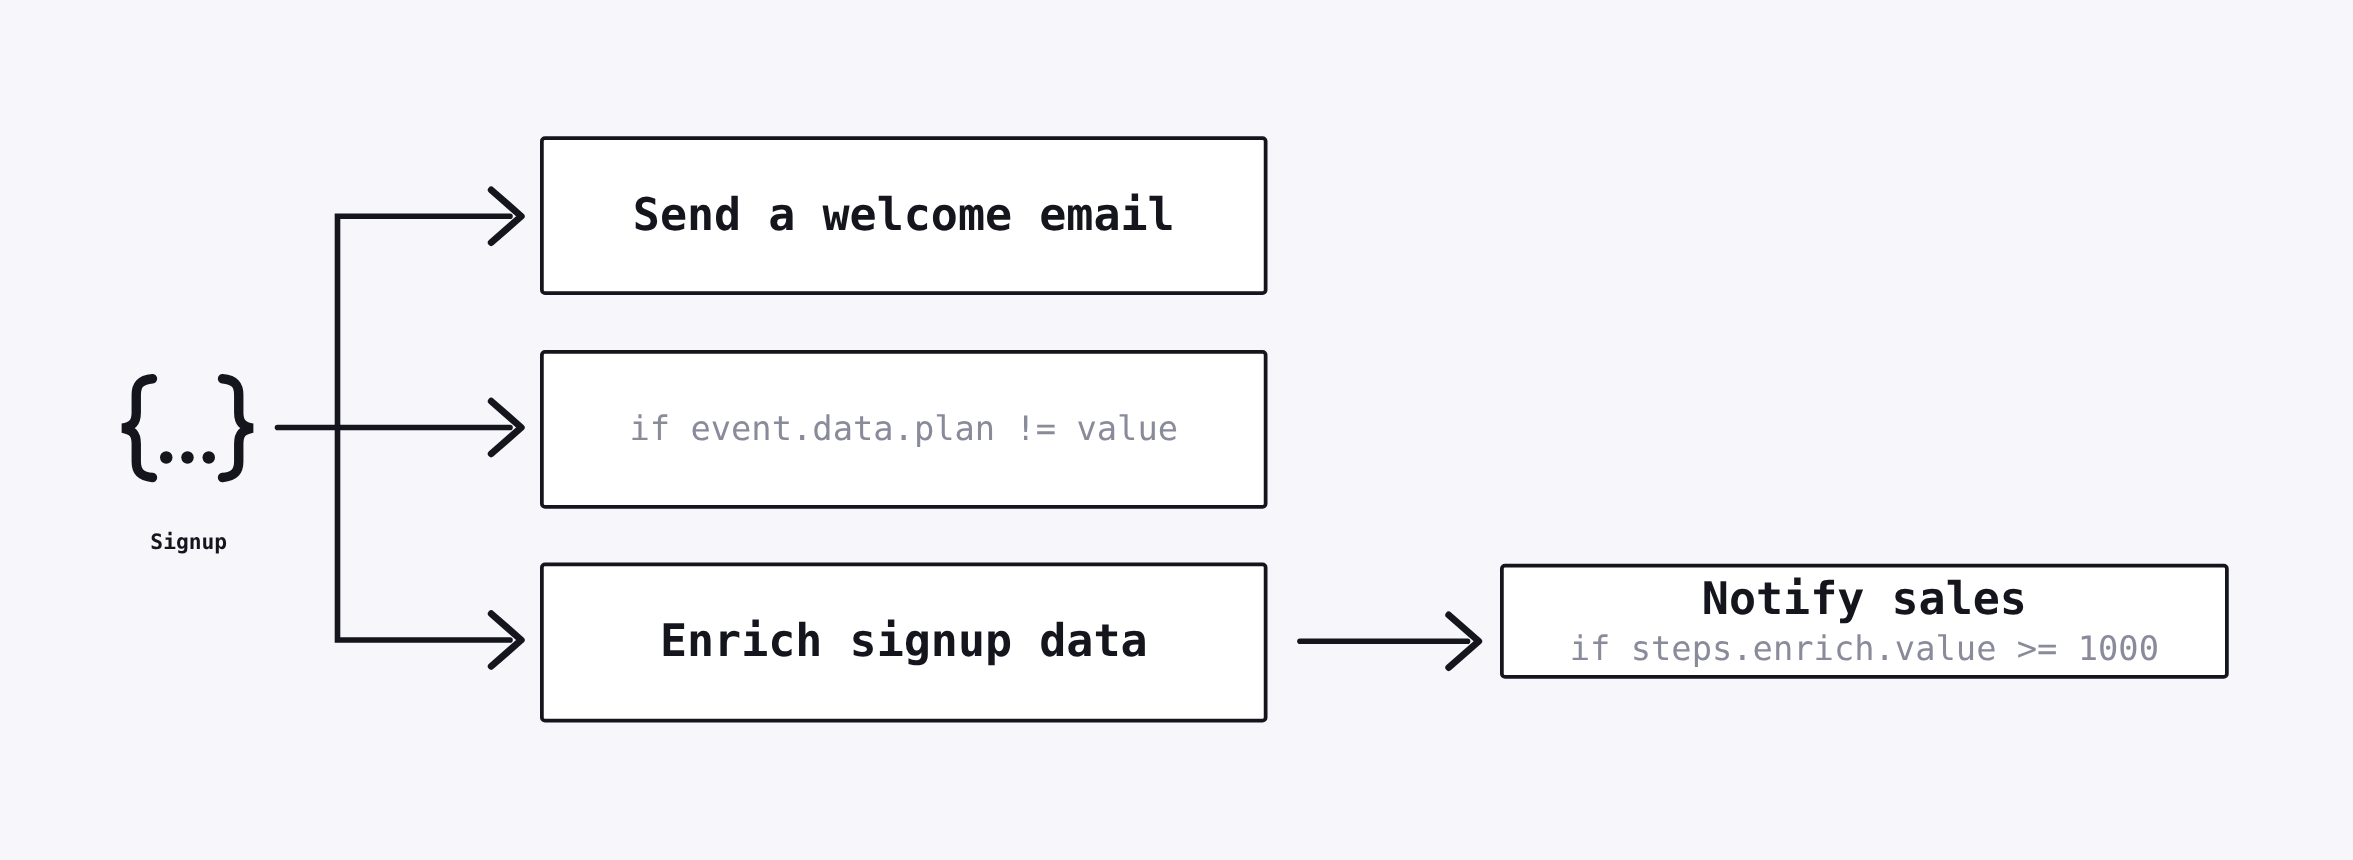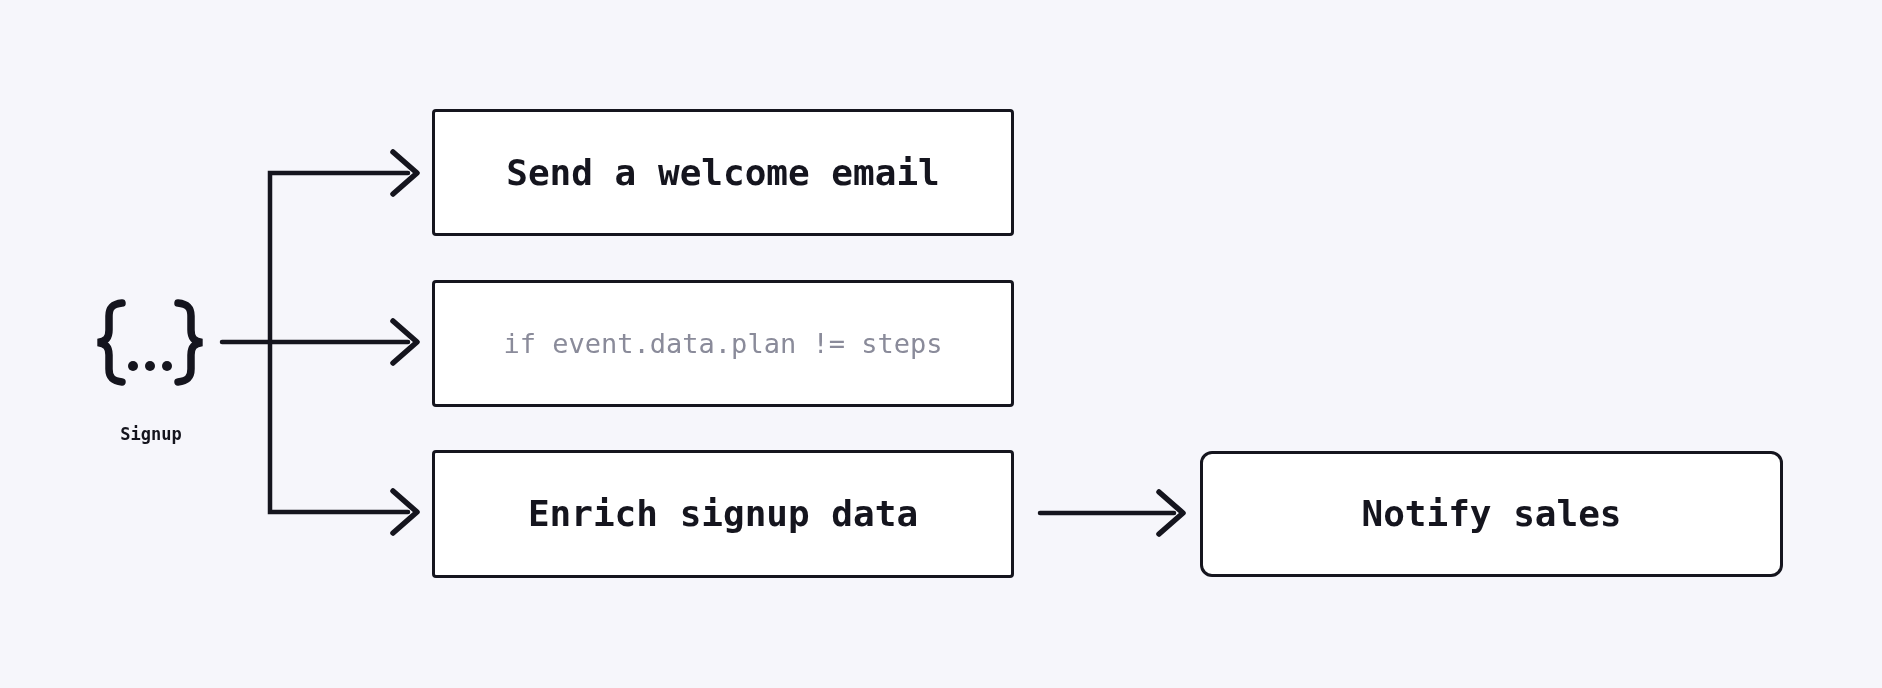--- a/index.html
+++ b/index.html
@@ -38,21 +38,21 @@
   }
   .node-subtitle {
     font-size: 27px;
     line-height: 1.0;
     color: #8a8b9a;
     white-space: pre;
   }
   #node-send-welcome-email { left: 432px; top: 109px; width: 582px; height: 127px; }
   #node-add-user-to-stripe { left: 432px; top: 280px; width: 582px; height: 127px; }
   #node-enrich-signup-data { left: 432px; top: 450px; width: 582px; height: 128px; }
-  #node-notify-sales       { left: 1200px; top: 451px; width: 583px; height: 126px; border-radius: 12px; }
+  #node-notify-sales       { left: 1200px; top: 451px; width: 583px; height: 92px; }
   .event-label {
     position: absolute;
     left: 51px; top: 424px;
     width: 200px;
     text-align: center;
     font-weight: bold;
     font-size: 17px;
     color: #15151e;
   }
 </style>
@@ -94,24 +94,25 @@
     </g>
   </svg>
 
   <div class="event-label">Signup</div>
 
   <div class="node" id="node-send-welcome-email">
     <div class="node-title">Send a welcome email</div>
   </div>
 
   <div class="node" id="node-add-user-to-stripe">
-    <div class="node-subtitle">if event.data.plan != steps</div>
+    <div class="node-subtitle">if event.data.plan != value</div>
   </div>
 
   <div class="node" id="node-enrich-signup-data">
     <div class="node-title">Enrich signup data</div>
   </div>
 
   <div class="node" id="node-notify-sales">
     <div class="node-title">Notify sales</div>
+    <div class="node-subtitle">if steps.enrich.value &gt;= 1000</div>
   </div>
 
 </div>
 
 </body></html>

